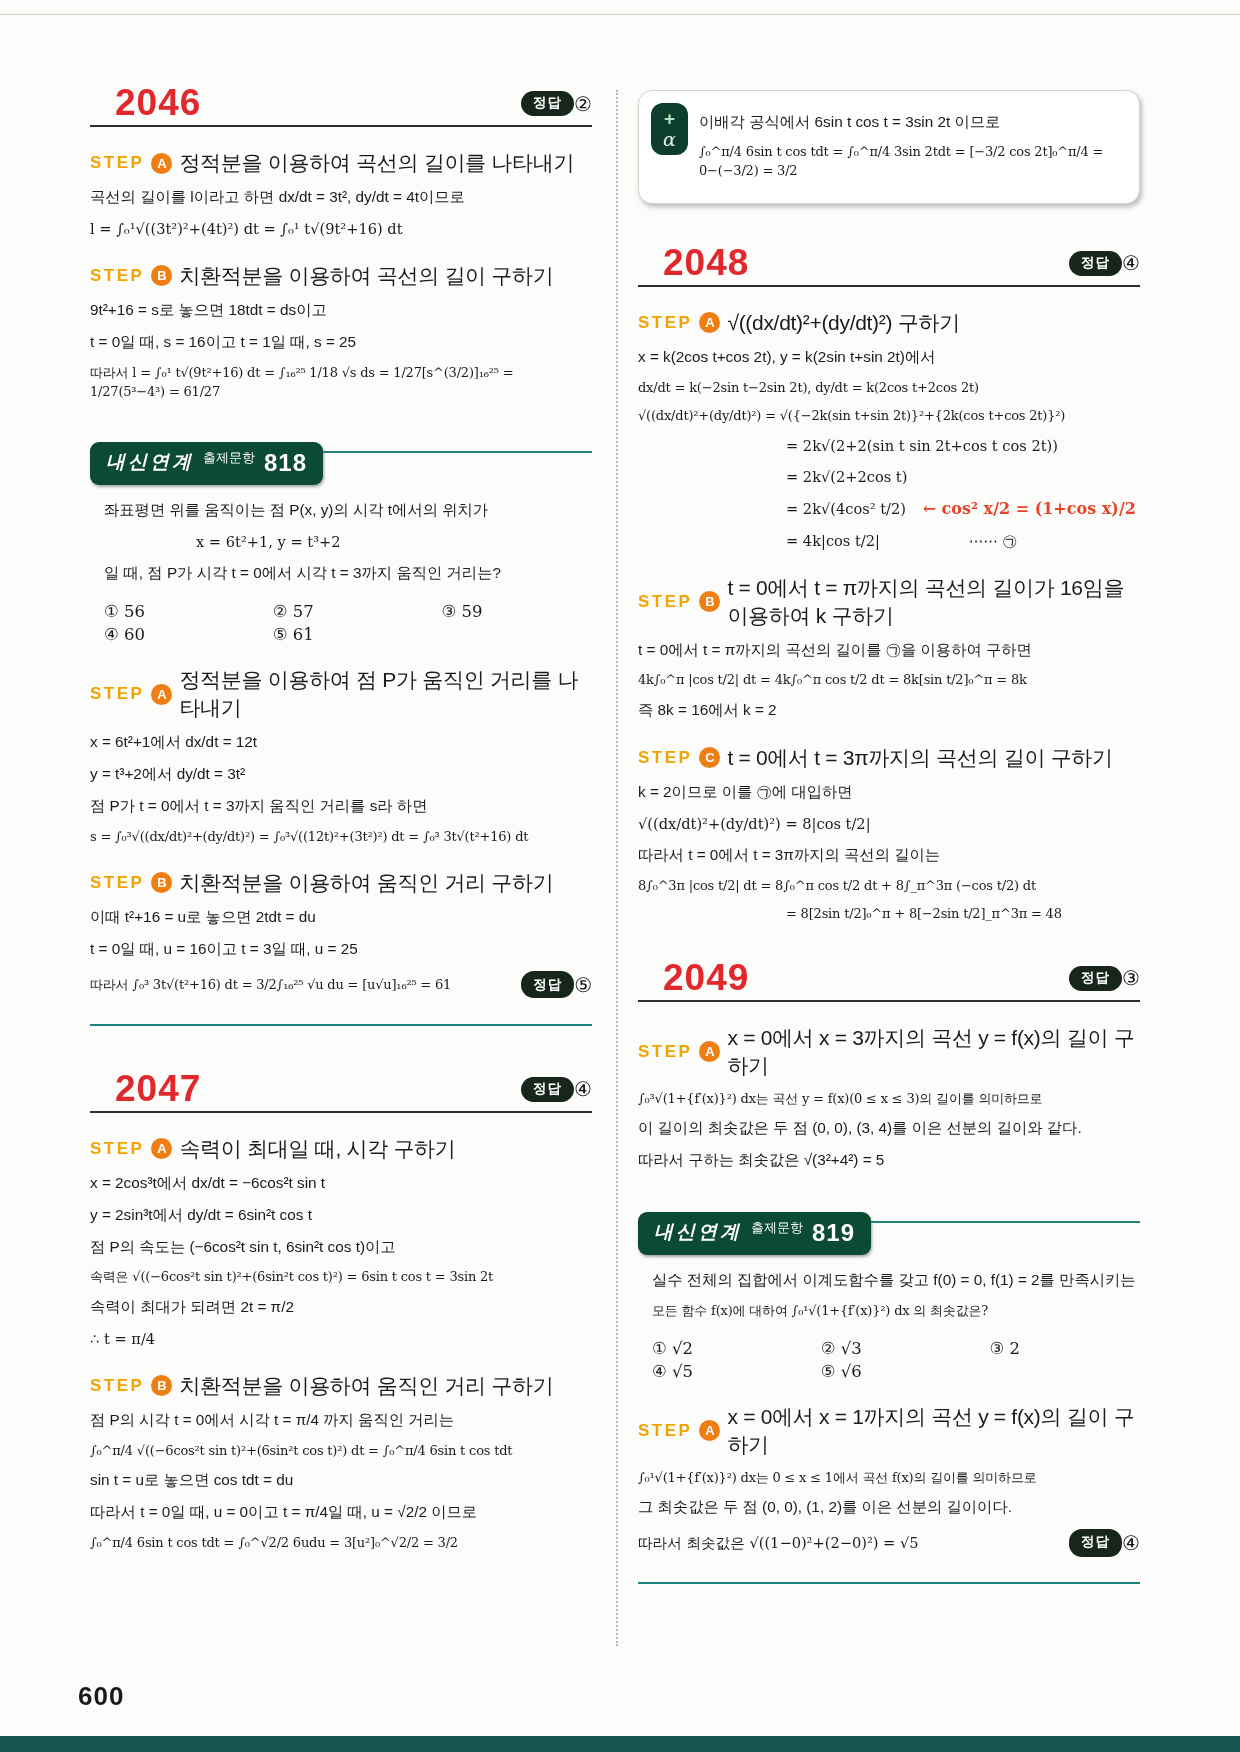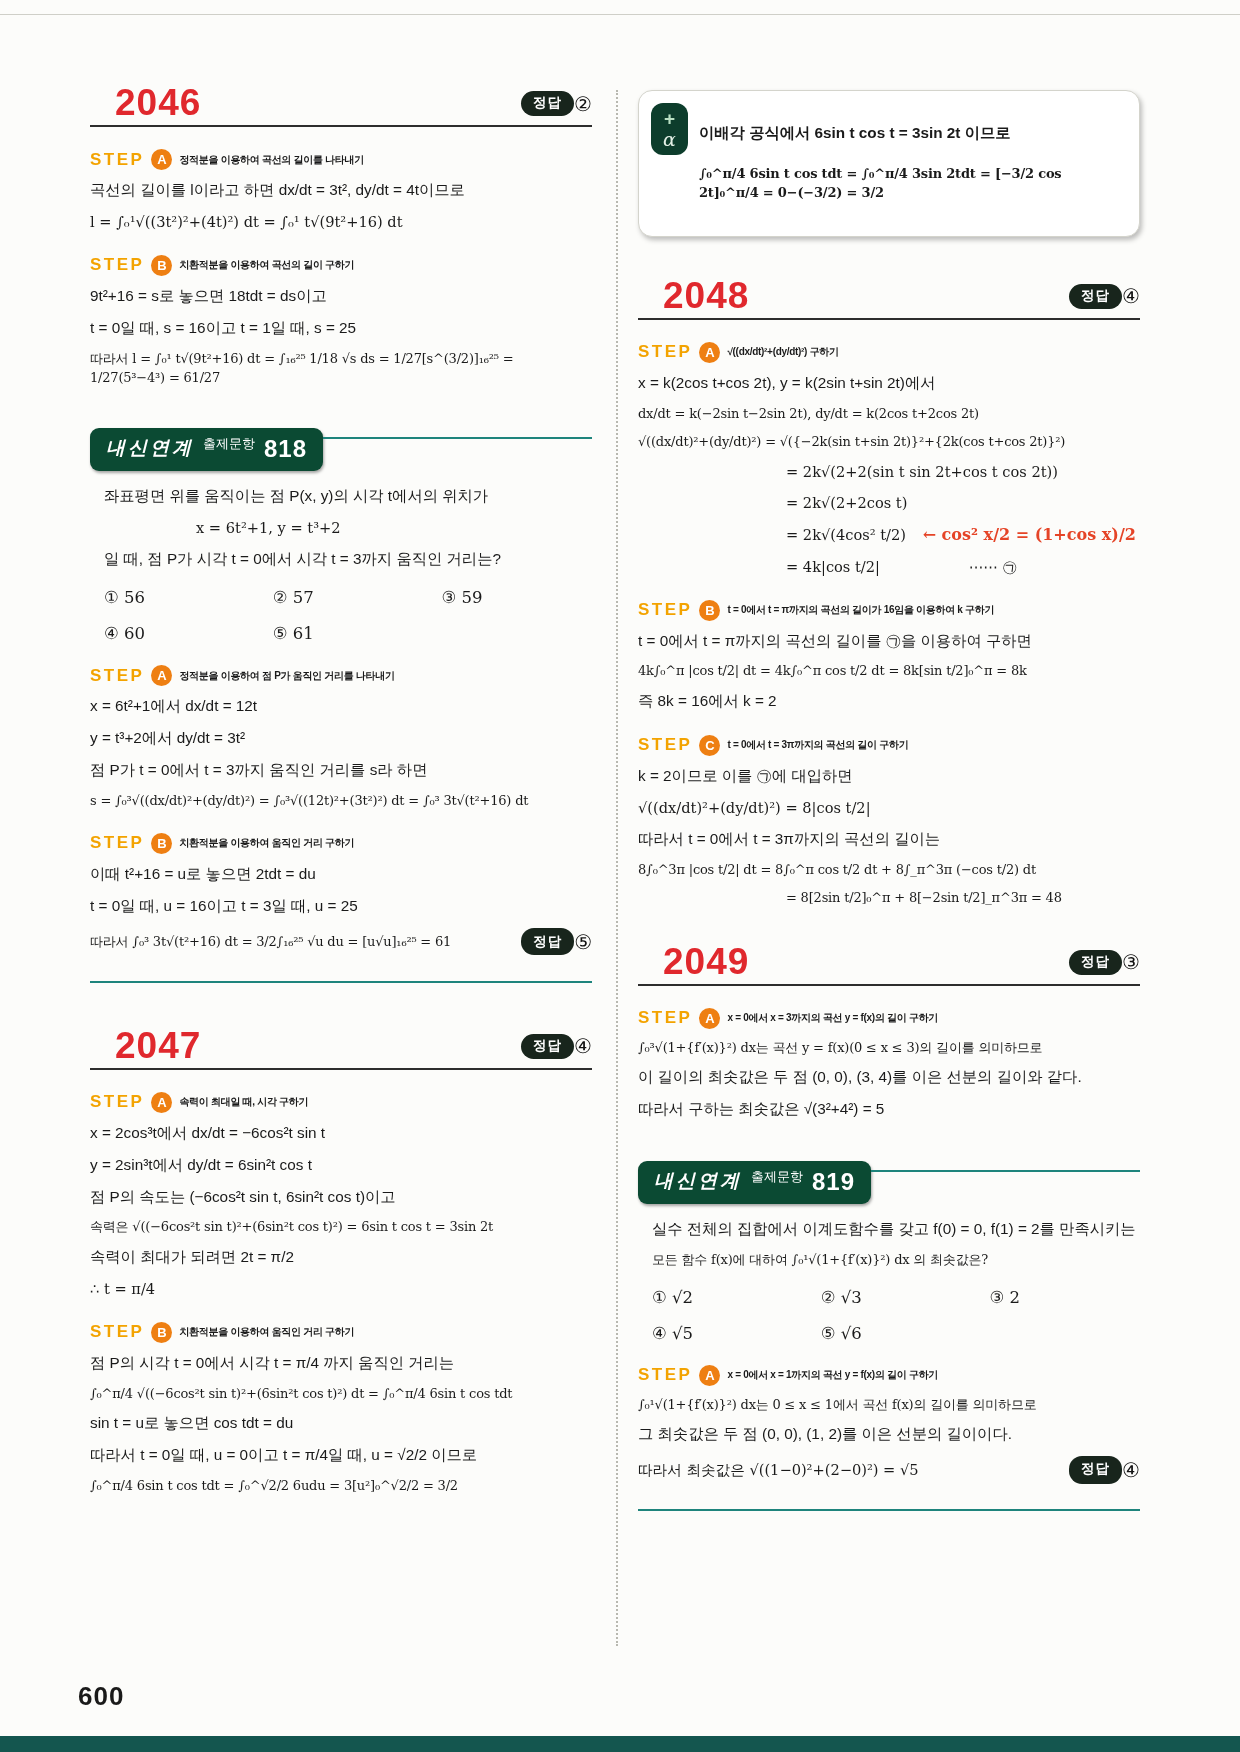--- a/index.html
+++ b/index.html
@@ -27,55 +27,55 @@
   .answer-pill{background:var(--c-dark,#18251c);color:#fff;font-size:13.5px;font-weight:bold;
     padding:3px 12px 4px;border-radius:13px;letter-spacing:1px;}
   .answer-circle{font-size:20px;color:#111;}
   .prob-rule{border-top:2px solid #2d2d2d;margin:4px 0 12px;}
 
   
   .step-head{display:flex;align-items:center;gap:7px;margin:22px 0 9px;}
   .step-word{color:var(--c-orange,#f3a300);font-weight:bold;font-size:17px;letter-spacing:2.5px;}
   .step-circle{background:var(--c-orange2,#ee7f12);color:#fff;width:21px;height:21px;border-radius:50%;
     display:inline-flex;align-items:center;justify-content:center;font-size:13px;font-weight:bold;flex:0 0 auto;}
-  .step-title{font-weight:bold;font-size:10px;letter-spacing:-0.3px;}
+  .step-title{font-weight:normal;font-size:21px;letter-spacing:-0.3px;}
 
   .line{margin:9px 0;font-size:15.3px;line-height:1.5;}
   .eq{font-family:"DejaVu Serif",serif;font-size:14.6px;}
   .eq.long{font-size:13px;letter-spacing:-0.2px;}
   .indent{padding-left:92px;}
   .indent2{padding-left:148px;}
   .flexline{display:flex;justify-content:space-between;align-items:center;}
   .eq-tail{margin-left:84px;}
   .note-red{color:var(--c-note,#e54427);font-size:16px;margin-left:12px;font-weight:bold;}
 
   
   .linked-head{display:flex;align-items:flex-start;margin:40px 0 14px;}
   .linked-badge{background:var(--c-green,#0b4a33);color:#fff;border-radius:9px;padding:7px 16px 8px;
     display:inline-flex;align-items:flex-start;gap:9px;box-shadow:1px 2px 3px rgba(0,0,0,.35);flex:0 0 auto;}
   .lb-main{font-weight:bold;font-size:19px;font-style:italic;letter-spacing:3px;}
   .lb-sub{font-size:13px;}
   .lb-num{font-size:24px;font-weight:bold;letter-spacing:1px;}
   .linked-rule{flex:1;border-top:2.5px solid var(--c-teal,#1e847c);margin-top:9px;}
   .linked-body{padding-left:14px;}
-  .choices{display:grid;grid-template-columns:1.12fr 1.12fr 1fr;row-gap:17px;
+  .choices{display:grid;grid-template-columns:1.12fr 1.12fr 1fr;row-gap:4px;
     margin:18px 0 4px;font-size:16.5px;font-family:"DejaVu Serif",serif;}
 
   .sec-rule{border-top:2px solid var(--c-teal,#1e847c);margin:24px 0 0;}
   .gap-lg{height:44px;}
   .gap-md{height:26px;}
 
   
   .card{border:1px solid #d4d4cc;border-radius:14px;box-shadow:2px 3px 5px rgba(0,0,0,.25);
     padding:12px 16px 14px 60px;position:relative;background:#fff;margin:6px 0 40px;}
   .pa-icon{position:absolute;left:12px;top:12px;width:37px;height:52px;background:var(--c-green2,#0d3d2c);
     border-radius:12px;display:flex;flex-direction:column;align-items:center;justify-content:center;line-height:1;gap:2px;}
   .pa-plus{font-size:19px;font-weight:bold;color:#b9e0c3;}
   .pa-alpha{font-size:19px;font-style:italic;color:#e4f0e6;font-family:"DejaVu Serif",serif;}
-  .card .line{margin:19px 0;font-weight:bold;}
+  .card .line{margin:8px 0;}
 </style>
 </head>
 <body>
 
 <div class="page-edge-top"></div>
 
 <div class="columns">
 
   <div class="col col-left">
 

